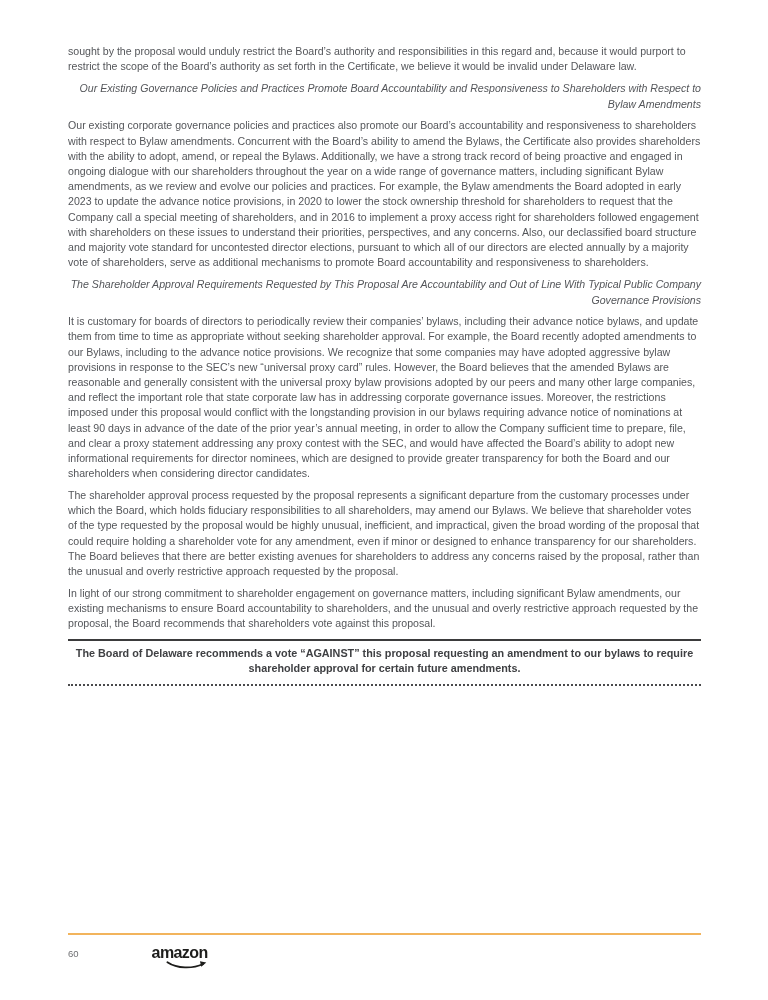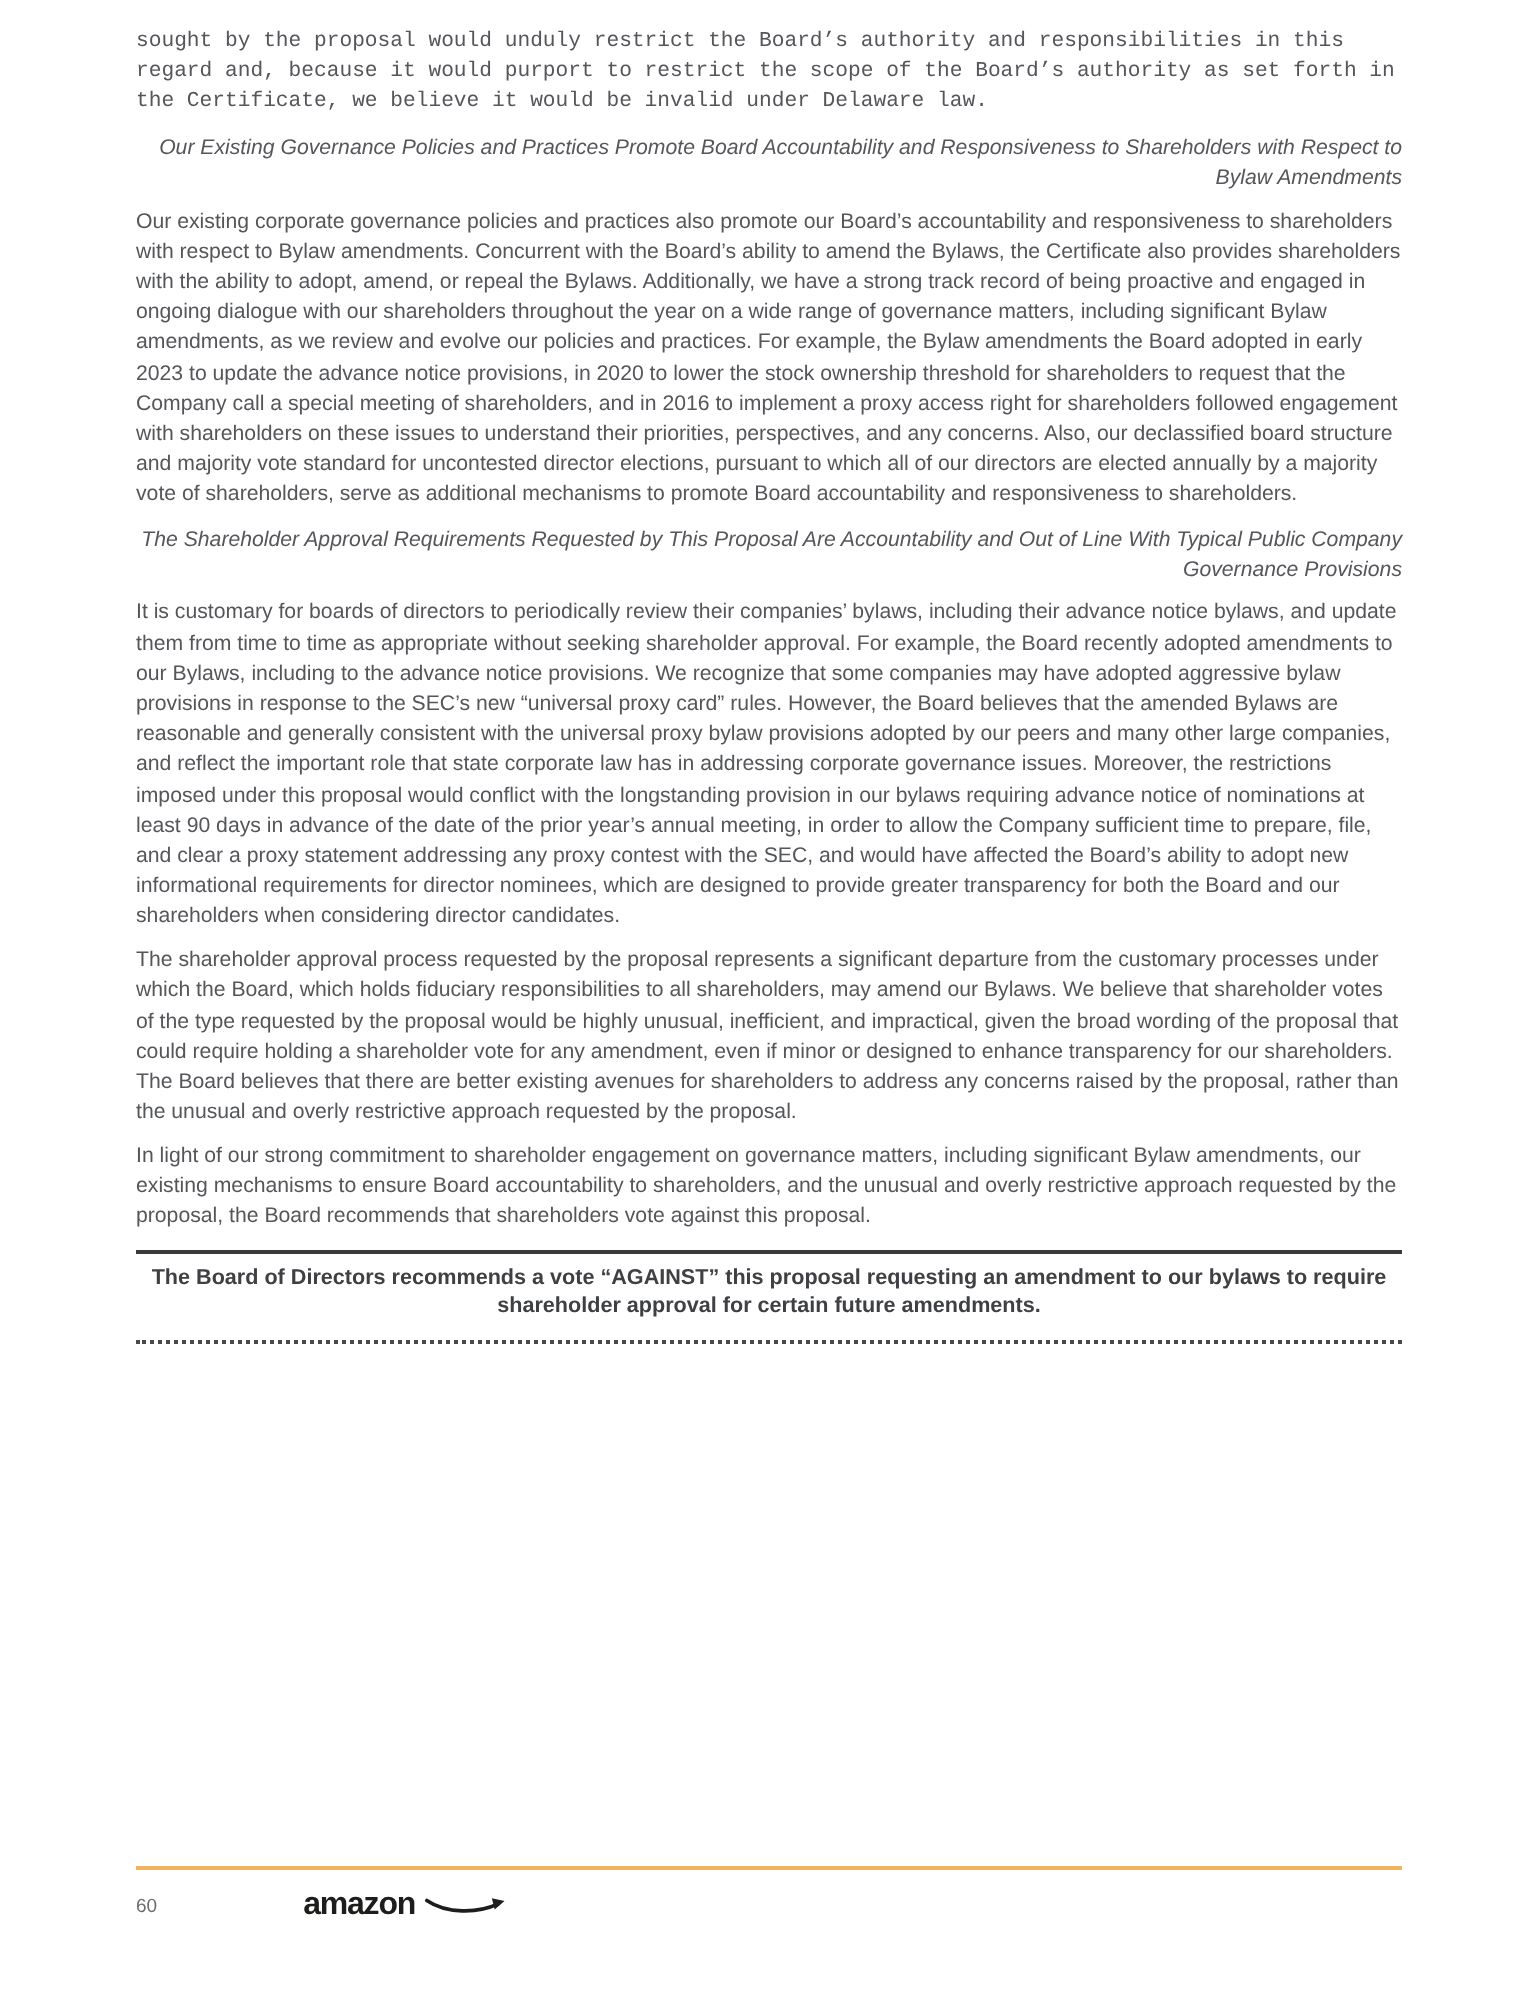--- a/index.html
+++ b/index.html
@@ -21,21 +21,21 @@
     color: var(--label-gray, #6d6e71);
     font-weight: 400;
   }
   p.body {
     font-size: 10.6px;
     line-height: 15.2px;
     color: var(--body-text, #54565a);
     margin: 6.5px 0 0 0;
     text-align: left;
   }
-  p.body.first { margin-top: 14px; font-family: Liberation Mono, monospace; }
+  p.body.first { margin-top: 44px; }
   h3.subhead {
     font-size: 10.6px;
     line-height: 15.2px;
     font-style: italic;
     font-weight: 400;
     color: var(--body-text, #54565a);
     margin: 7px 0 0 0;
     text-align: right;
   }
   .recommendation {
@@ -67,22 +67,22 @@
     gap: 40px;
   }
   .page-num {
     font-size: 9.5px;
     color: var(--label-gray, #6d6e71);
     padding-top: 3px;
   }
   .logo {
     margin-left: 33px;
     display: inline-flex;
-    flex-direction: row;
-    align-items: center;
+    flex-direction: column;
+    align-items: flex-end;
     line-height: 1;
   }
   .logo-word {
     font-size: 16px;
     font-weight: 700;
     letter-spacing: -0.6px;
     color: var(--logo-dark, #1d1d1b);
   }
   .smile {
     width: 42px;
@@ -104,21 +104,21 @@
 
   <h3 class="subhead">The Shareholder Approval Requirements Requested by This Proposal Are Accountability and Out of Line With Typical Public Company Governance Provisions</h3>
 
   <p class="body">It is customary for boards of directors to periodically review their companies’ bylaws, including their advance notice bylaws, and update them from time to time as appropriate without seeking shareholder approval. For example, the Board recently adopted amendments to our Bylaws, including to the advance notice provisions. We recognize that some companies may have adopted aggressive bylaw provisions in response to the SEC’s new “universal proxy card” rules. However, the Board believes that the amended Bylaws are reasonable and generally consistent with the universal proxy bylaw provisions adopted by our peers and many other large companies, and reflect the important role that state corporate law has in addressing corporate governance issues. Moreover, the restrictions imposed under this proposal would conflict with the longstanding provision in our bylaws requiring advance notice of nominations at least 90 days in advance of the date of the prior year’s annual meeting, in order to allow the Company sufficient time to prepare, file, and clear a proxy statement addressing any proxy contest with the SEC, and would have affected the Board’s ability to adopt new informational requirements for director nominees, which are designed to provide greater transparency for both the Board and our shareholders when considering director candidates.</p>
 
   <p class="body">The shareholder approval process requested by the proposal represents a significant departure from the customary processes under which the Board, which holds fiduciary responsibilities to all shareholders, may amend our Bylaws. We believe that shareholder votes of the type requested by the proposal would be highly unusual, inefficient, and impractical, given the broad wording of the proposal that could require holding a shareholder vote for any amendment, even if minor or designed to enhance transparency for our shareholders. The Board believes that there are better existing avenues for shareholders to address any concerns raised by the proposal, rather than the unusual and overly restrictive approach requested by the proposal.</p>
 
   <p class="body">In light of our strong commitment to shareholder engagement on governance matters, including significant Bylaw amendments, our existing mechanisms to ensure Board accountability to shareholders, and the unusual and overly restrictive approach requested by the proposal, the Board recommends that shareholders vote against this proposal.</p>
 
   <div class="recommendation">
-    <p class="rec-text">The Board of Directors recommends a vote “AGAINST” this proposal requesting an amendment to our bylaws to require shareholder approval for certain future amendments.</p>
+    <p class="rec-text">The Board of Delaware recommends a vote “AGAINST” this proposal requesting an amendment to our bylaws to require shareholder approval for certain future amendments.</p>
   </div>
 </div>
 
 <div class="footer">
   <div class="footer-rule"></div>
   <div class="footer-row">
     <span class="page-num">60</span>
     <div class="logo">
       <span class="logo-word">amazon</span>
       <svg class="smile" viewBox="0 0 60 14" aria-hidden="true">

